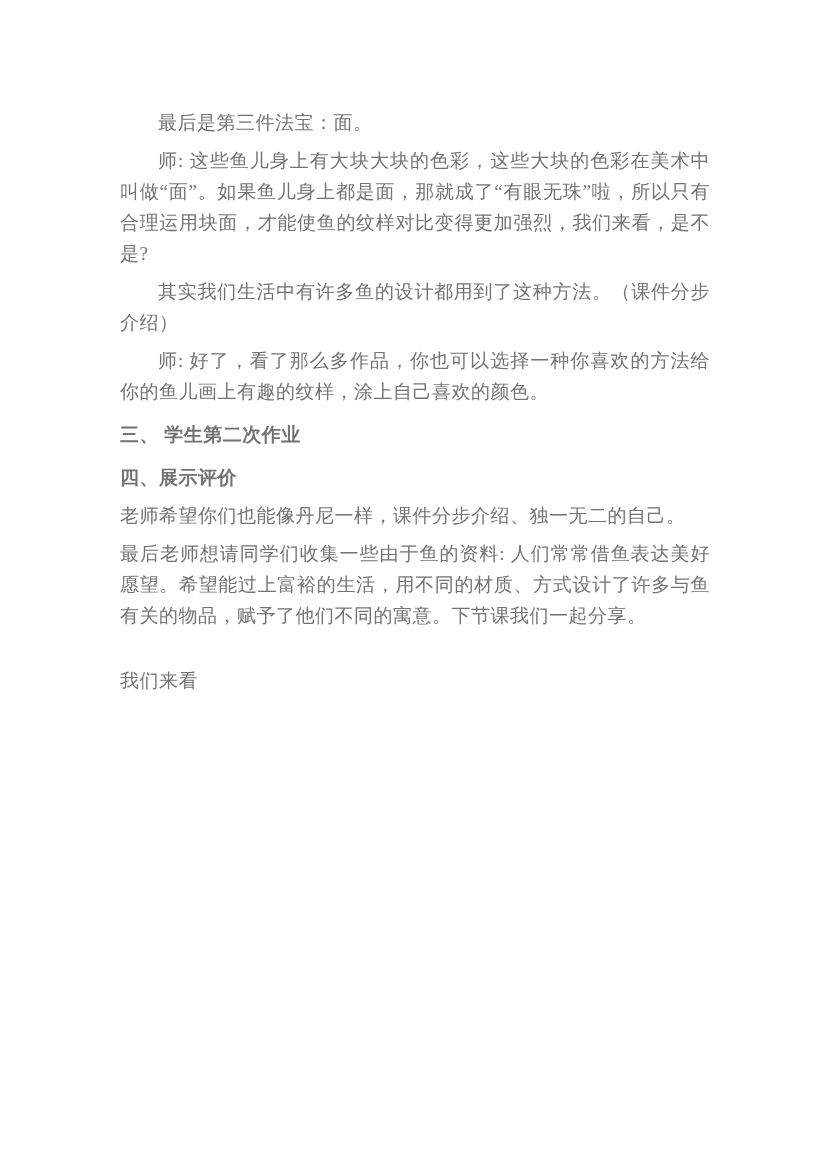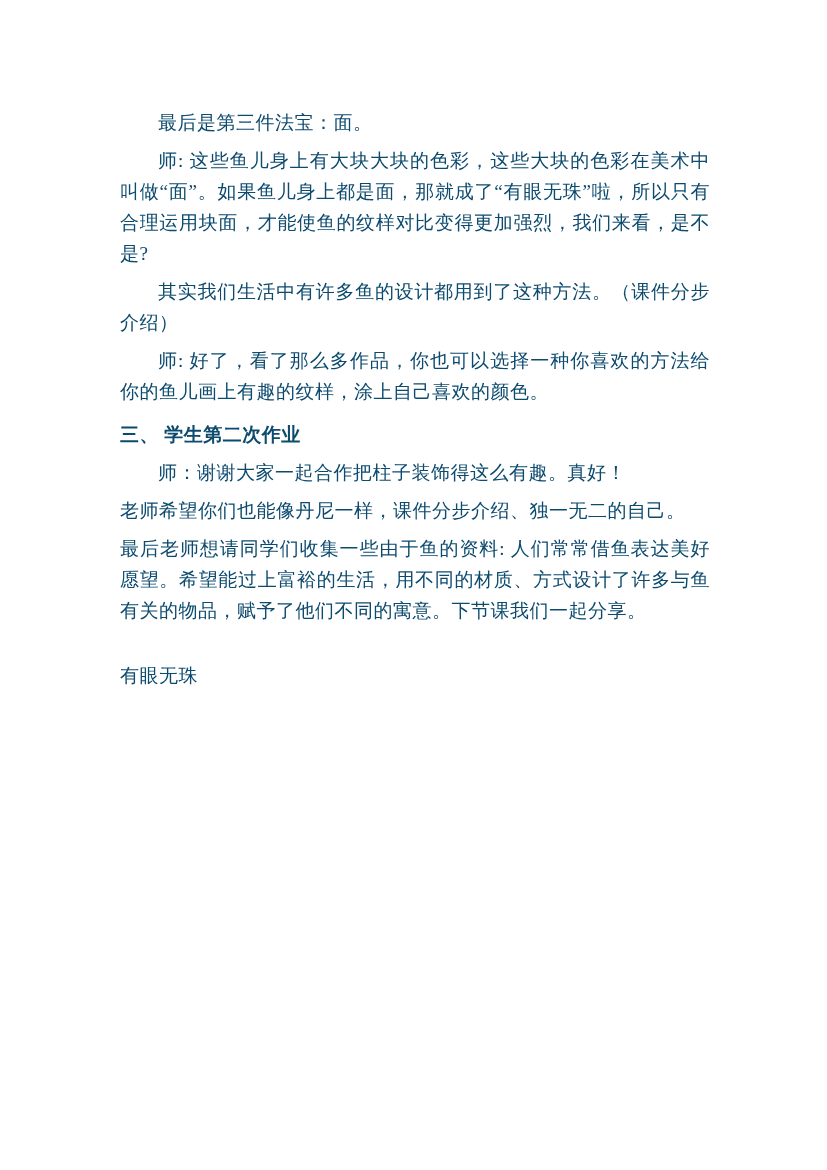--- a/index.html
+++ b/index.html
@@ -5,21 +5,21 @@
   html, body {
     margin: 0;
     padding: 0;
     background: #ffffff;
   }
   .page {
     position: relative;
     width: 827px;
     height: 1170px;
     background: #ffffff;
-    color: #0c4a6e;
+    color: #737373;
     font-family: "Liberation Serif", "DejaVu Serif", serif;
     overflow: hidden;
     box-sizing: border-box;
     padding: 100px 117px 0 120px;
   }
   .doc-body p {
     margin: 0;
     font-size: 19px;
     line-height: 31px;
     text-align: justify;
@@ -51,19 +51,19 @@
 </head>
 <body>
 
 <div class="page">
   <div class="doc-body">
     <p class="para-indent">最后是第三件法宝：面。</p>
     <p class="para-indent">师: 这些鱼儿身上有大块大块的色彩，这些大块的色彩在美术中叫做“面”。如果鱼儿身上都是面，那就成了“有眼无珠”啦，所以只有合理运用块面，才能使鱼的纹样对比变得更加强烈，我们来看，是不是?</p>
     <p class="para-indent">其实我们生活中有许多鱼的设计都用到了这种方法。（课件分步介绍）</p>
     <p class="para-indent">师: 好了，看了那么多作品，你也可以选择一种你喜欢的方法给你的鱼儿画上有趣的纹样，涂上自己喜欢的颜色。</p>
     <p class="heading">三、 学生第二次作业</p>
-    <p class="para-indent">师：谢谢大家一起合作把柱子装饰得这么有趣。真好！</p>
+    <p class="heading">四、展示评价</p>
     <p class="para-noindent">老师希望你们也能像丹尼一样，课件分步介绍、独一无二的自己。</p>
     <p class="para-noindent">最后老师想请同学们收集一些由于鱼的资料: 人们常常借鱼表达美好愿望。希望能过上富裕的生活，用不同的材质、方式设计了许多与鱼有关的物品，赋予了他们不同的寓意。下节课我们一起分享。</p>
-    <p class="reflection-title">有眼无珠</p>
+    <p class="reflection-title">我们来看</p>
 
   </div>
 </div>
 
 </body></html>

